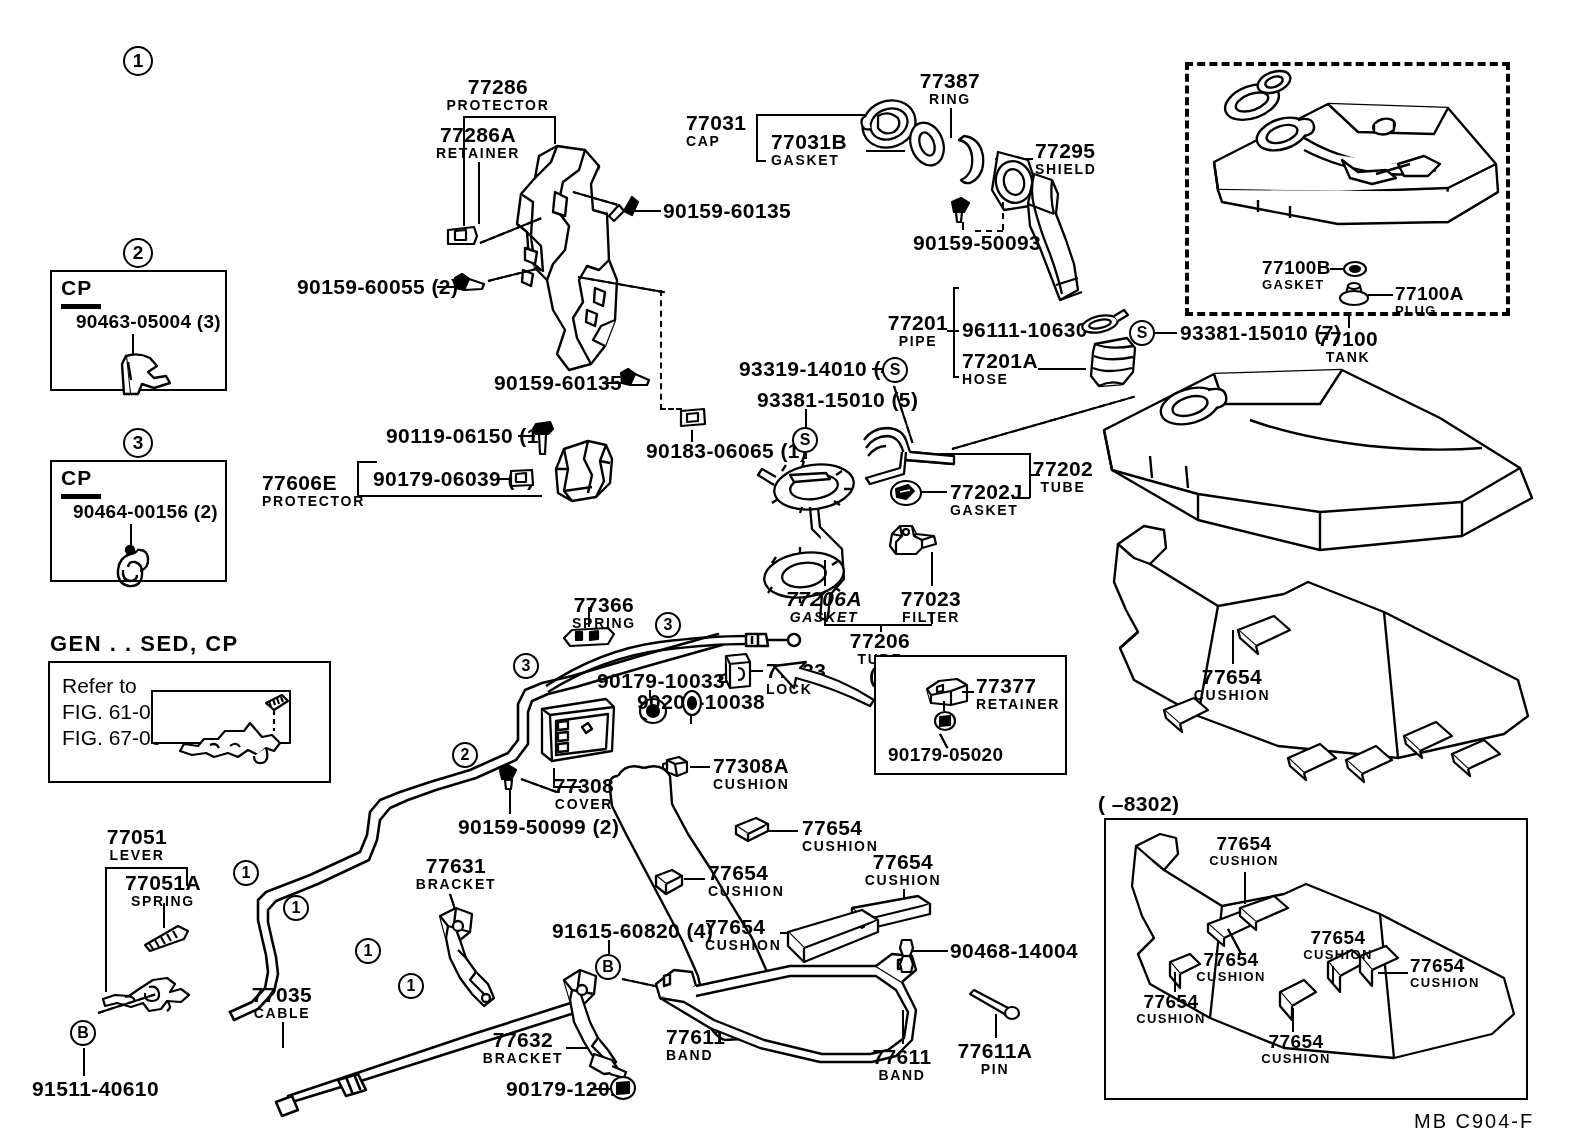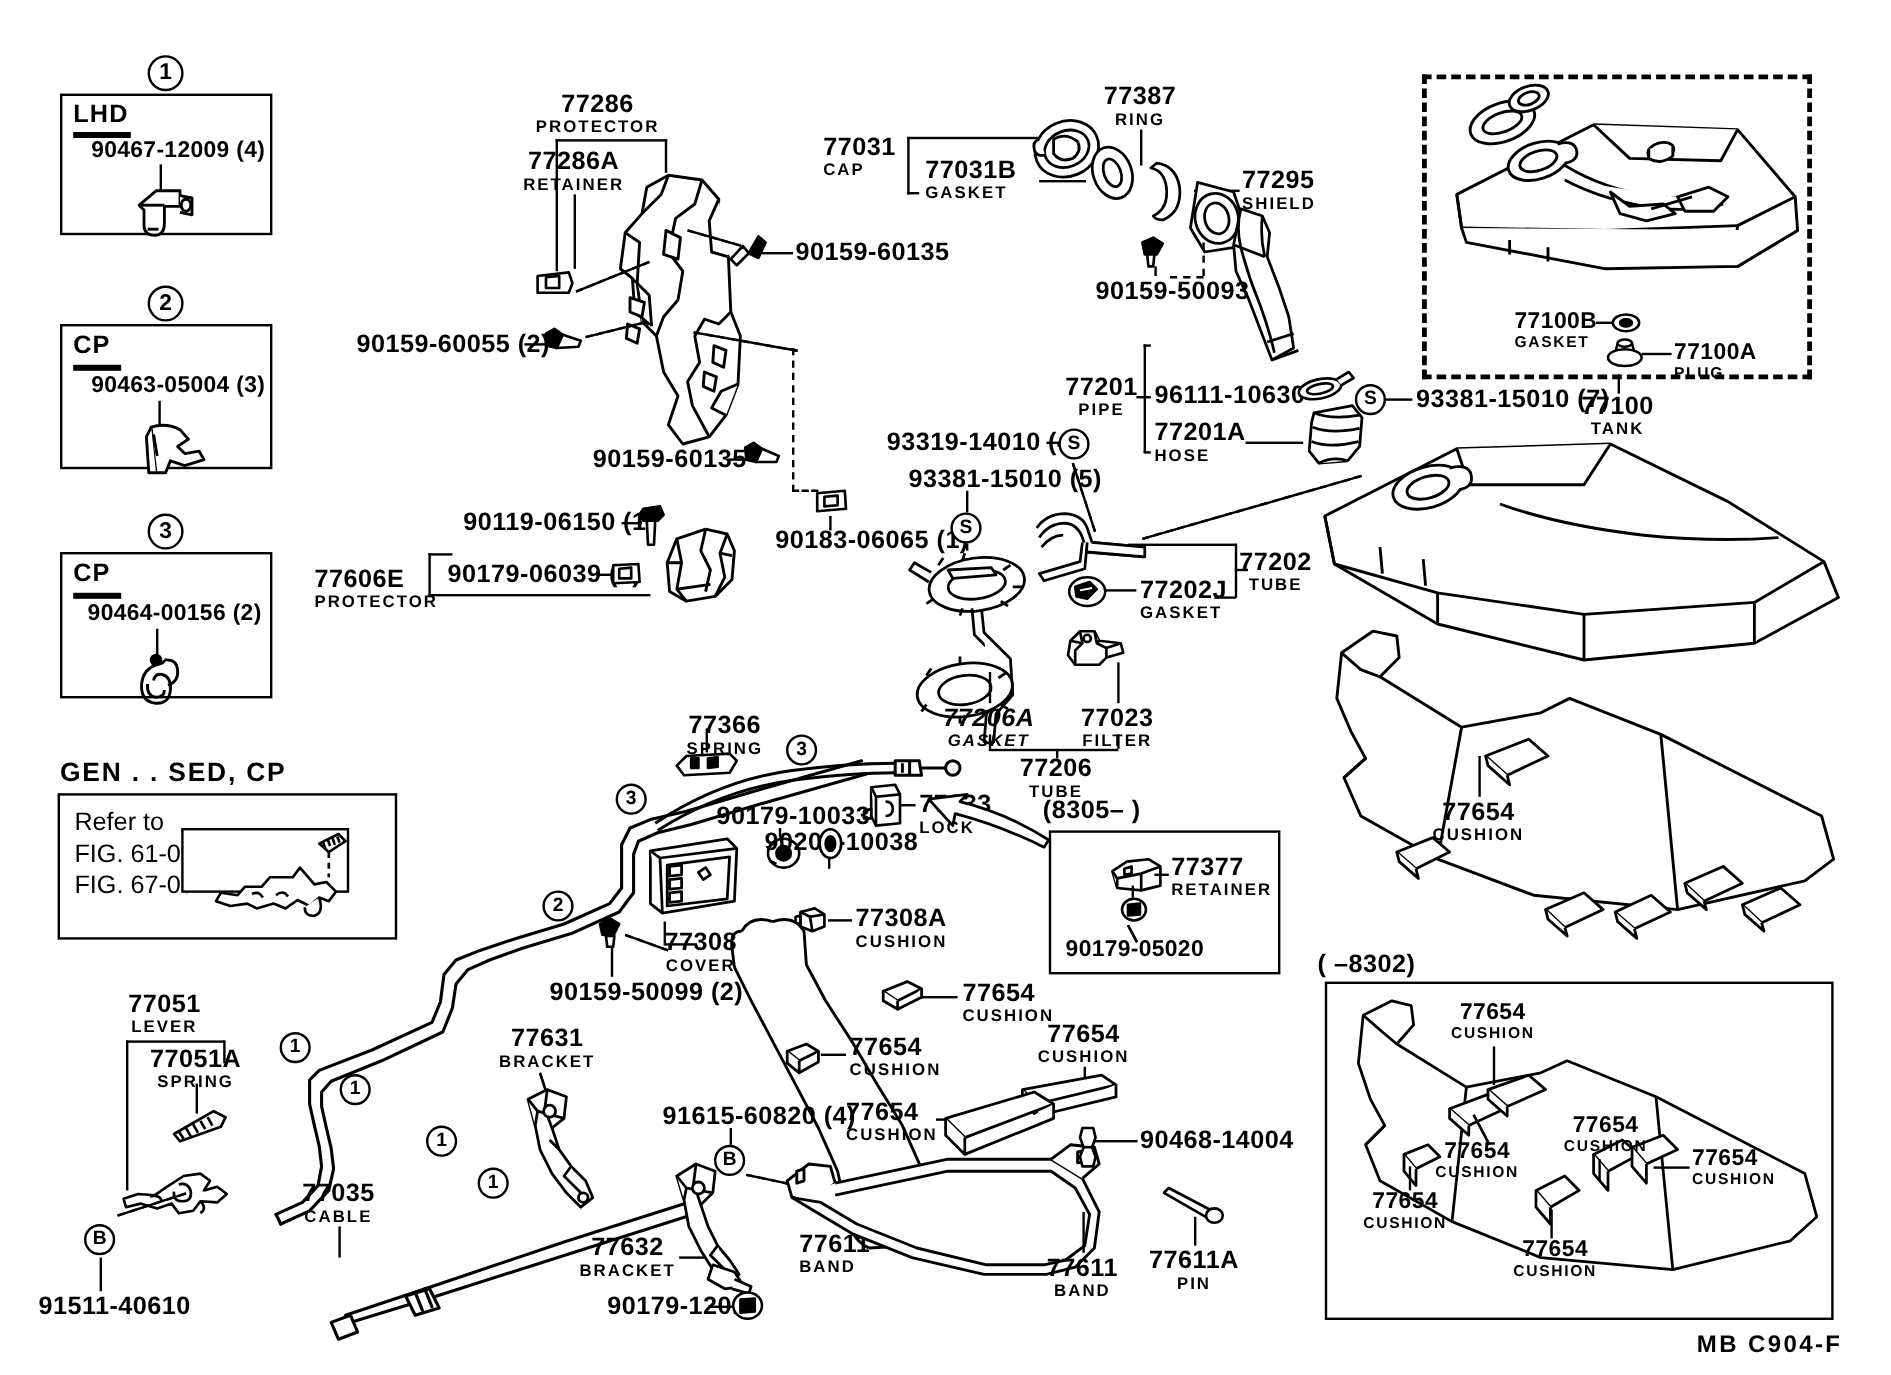--- a/index.html
+++ b/index.html
@@ -31,45 +31,30 @@
   .dashbox{position:absolute;border:4px dashed #000;background:#fff;box-sizing:border-box;}
   .plainbox{position:absolute;border:2px solid #000;background:#fff;box-sizing:border-box;}
 
   
   .ln{position:absolute;background:#000;}
   .h1{height:2px;} .v1{width:2px;}
 
   svg.art{position:absolute;overflow:visible;}
   svg.art *{vector-effect:non-scaling-stroke;}
 
-  .footer{position:absolute;font-size:20px;font-weight:700;letter-spacing:2px;}
+  .footer{position:absolute;font-size:20px;font-weight:400;letter-spacing:2px;}
 </style>
 </head>
 <body>
 
 <div id="sheet">
 
   <div class="circ" style="left:123px;top:46px;">
       <span>1</span>
     </div>
-  <div class="box" style="left:50px;top:78px;width:177px;height:118px;">
-    <div class="hdr" style="left:9px;top:4px;">LHD</div>
-    <div class="ul" style="left:9px;top:30px;width:48px;"></div>
-    <div class="lbl pn-sm" style="left:24px;top:36px;">90467-12009 (4)</div>
-    <div class="ln v1" style="left:81px;top:57px;height:22px;"></div>
-    <svg class="art" style="left:52px;top:75px;" width="70" height="45" viewBox="0 0 70 45">
-      <g fill="none" stroke="#000" stroke-width="2.4" stroke-linejoin="round">
-        <path d="M12 16 L26 4 L46 4 L46 17 L33 17 L33 31 Q33 41 25 41 Q16 41 16 33 L16 20 Z" fill="#fff"></path>
-        <path d="M46 8 L56 10 L56 24 L46 22" fill="#fff"></path>
-        <path d="M12 16 L33 16"></path>
-        <ellipse cx="51" cy="16" rx="4" ry="5"></ellipse>
-        <path d="M19 36 L28 36"></path>
-      </g>
-    </svg>
-  </div>
 
   <div class="circ" style="left:123px;top:238px;">
       <span>2</span>
     </div>
   <div class="box" style="left:50px;top:270px;width:177px;height:121px;">
     <div class="hdr" style="left:9px;top:4px;">CP</div>
     <div class="ul" style="left:9px;top:32px;width:40px;"></div>
     <div class="lbl pn-sm" style="left:24px;top:40px;">90463-05004 (3)</div>
     <div class="ln v1" style="left:80px;top:62px;height:22px;"></div>
     <svg class="art" style="left:50px;top:78px;" width="78" height="48" viewBox="0 0 78 48">
@@ -740,21 +725,21 @@
       <path d="M18 16 Q26 2 44 8"></path>
       <path d="M10 30 Q8 16 18 16"></path>
       <path d="M12 46 L10 30"></path>
       <path d="M12 46 Q18 58 26 74 L44 108 L62 142 L82 180 L98 216 L106 252"></path>
       <path d="M172 250 Q174 270 160 278"></path>
       <path d="M106 252 Q108 272 124 280"></path>
       <path d="M124 280 L160 278"></path>
     </g>
   </svg>
 
-  <div class="box" style="left:874px;top:692px;width:193px;height:120px;">
+  <div class="box" style="left:874px;top:655px;width:193px;height:120px;">
     <svg class="art" style="left:45px;top:20px;" width="52" height="32" viewBox="0 0 52 32">
       <g fill="#fff" stroke="#000" stroke-width="2.2" stroke-linejoin="round">
         <path d="M6 12 L18 4 L36 2 L46 8 L46 24 L30 28 L10 26 Z"></path>
         <path d="M6 12 L10 18 L10 26"></path>
         <path d="M10 18 L30 14 L46 8"></path>
         <path d="M16 10 L22 8 L22 14 L16 15 Z"></path>
         <path d="M30 14 L30 28"></path>
       </g>
     </svg>
     <div class="grp left" style="left:100px;top:18px;">

